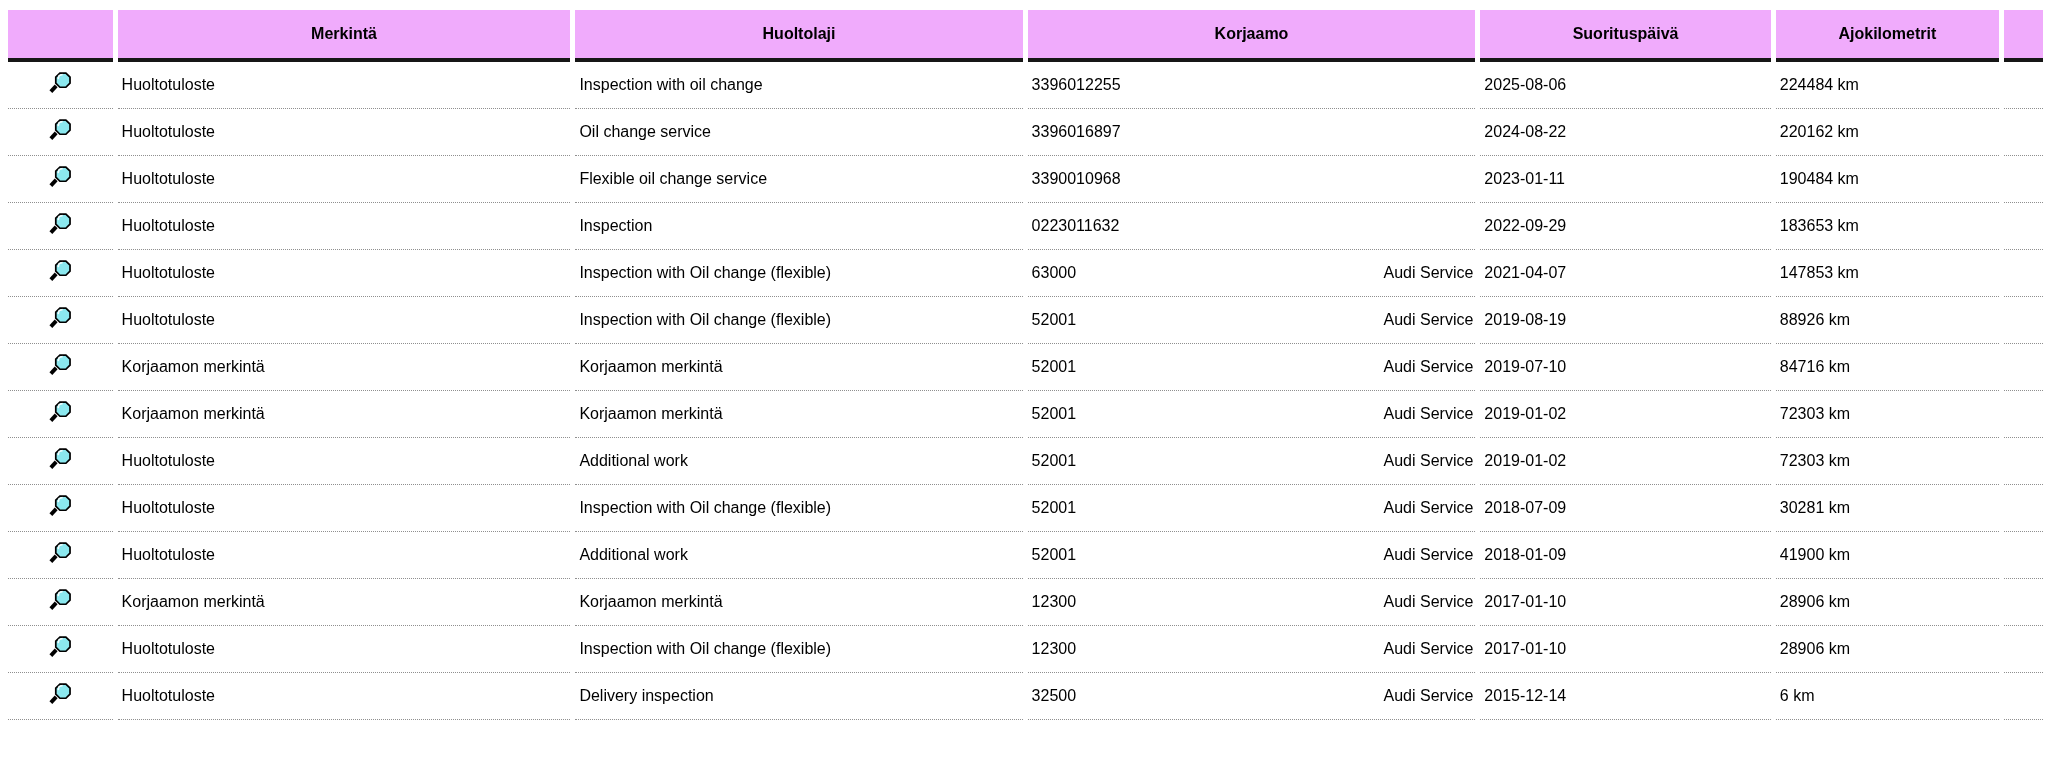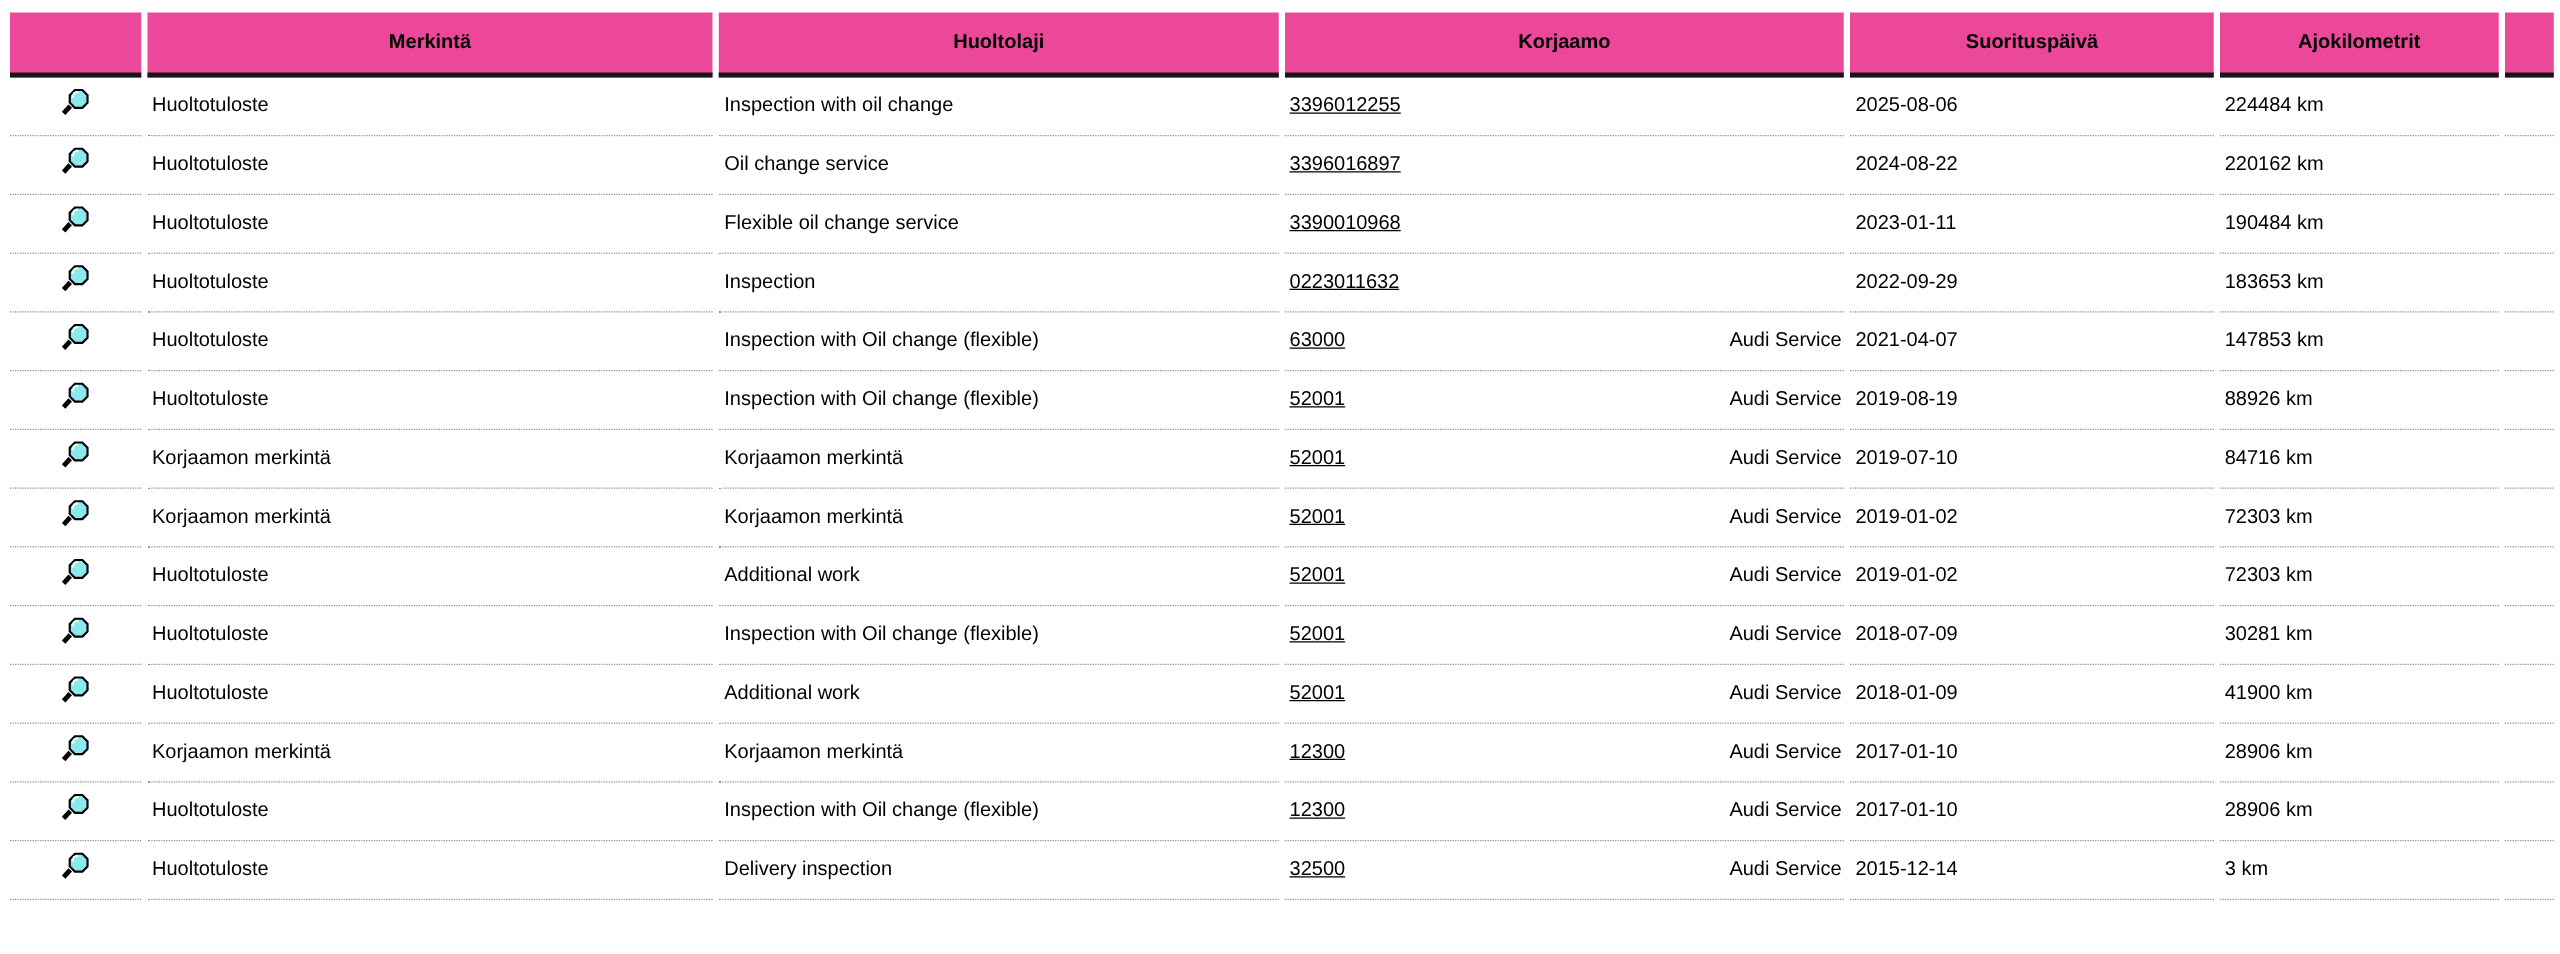--- a/index.html
+++ b/index.html
@@ -14,21 +14,21 @@
     font-family: "Liberation Sans", sans-serif;
     color: #000000;
   }
   table.service-table {
     border-collapse: separate;
     border-spacing: 5px 0;
     table-layout: fixed;
     margin: 10px 0 0 3px;
   }
   th {
-    background: #ec4899;
+    background: #f0abfc;
     height: 48px;
     padding: 0;
     border-bottom: 4px solid #161616;
     font-size: 16px;
     font-weight: bold;
     text-align: center;
     vertical-align: middle;
     white-space: nowrap;
     overflow: hidden;
   }
@@ -52,21 +52,21 @@
     margin: 0;
     cursor: pointer;
     line-height: 0;
   }
   .korjaamo-flex {
     display: flex;
     justify-content: space-between;
     align-items: center;
     padding-right: 2px;
   }
-  .korjaamo-flex .k-code { text-align: left; text-decoration: underline; }
+  .korjaamo-flex .k-code { text-align: left; }
   .korjaamo-flex .k-name { text-align: center; }
 </style>
 </head>
 <body>
 
 <table class="service-table">
   <colgroup>
     <col style="width:107px">
     <col style="width:462px">
     <col style="width:453px">
@@ -398,17 +398,17 @@
     </td>
     <td>Huoltotuloste</td>
     <td>Delivery inspection</td>
     <td>
       <div class="korjaamo-flex">
         <span class="k-code">32500</span>
         <span class="k-name">Audi Service</span>
       </div>
     </td>
     <td>2015-12-14</td>
-    <td>3 km</td>
+    <td>6 km</td>
     <td></td>
   </tr>
 </tbody>
 </table>
 
 </body></html>

